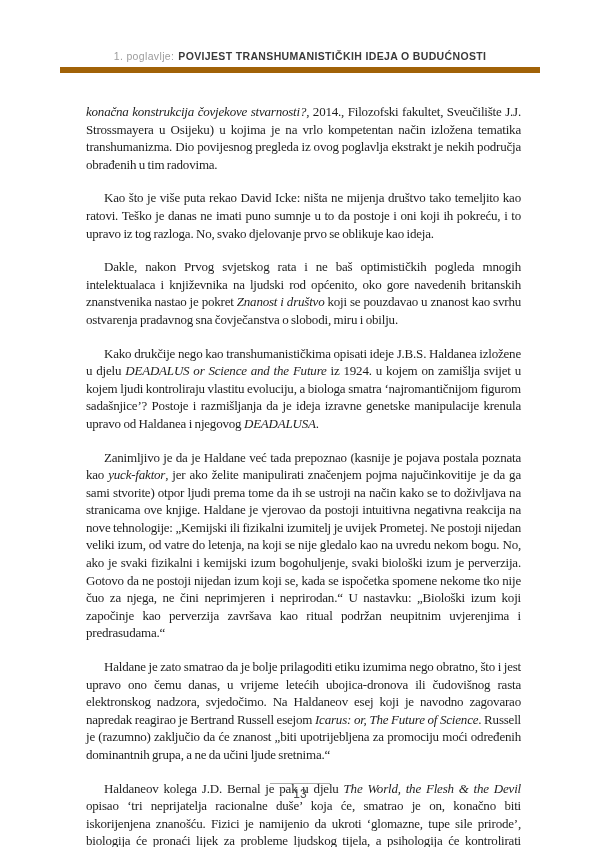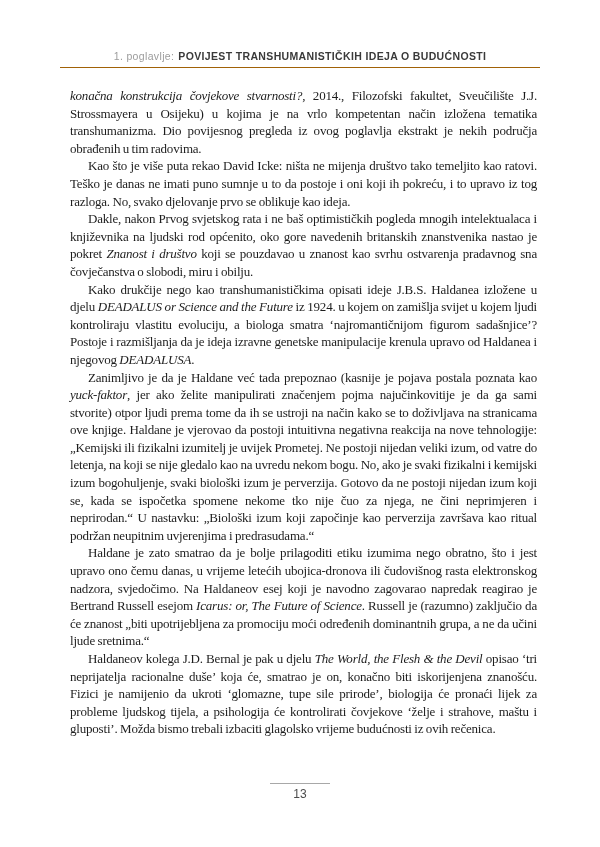--- a/index.html
+++ b/index.html
@@ -11,21 +11,21 @@
     overflow: hidden;
     font-family: "Liberation Serif", serif;
     color: #1d1d1d;
   }
   .page-header {
     position: absolute;
     top: 50px;
     left: 60px;
     width: 480px;
     text-align: center;
-    border-bottom: 1px solid #a16207;
+    border-bottom: 6px solid #a16207;
     padding-bottom: 5px;
     font-family: "Liberation Sans", sans-serif;
     font-size: 10.5px;
     letter-spacing: 0.35px;
     white-space: nowrap;
   }
   .chapter-label {
     color: #9c9c9c;
     font-weight: 400;
     margin-right: 4px;
@@ -39,21 +39,21 @@
     top: 87px;
     left: 70px;
     width: 467px;
     text-align: justify;
     font-size: 13px;
     line-height: 17.6px;
     letter-spacing: -0.2px;
     word-spacing: -0.5px;
   }
   .page-body p {
-    margin: 0;
+    margin: 16px;
     padding: 0;
     text-indent: 18px;
   }
   .page-body p.no-indent { text-indent: 0; }
   .page-body em { font-style: italic; }
   .page-footer {
     position: absolute;
     top: 783px;
     left: 0;
     width: 600px;

